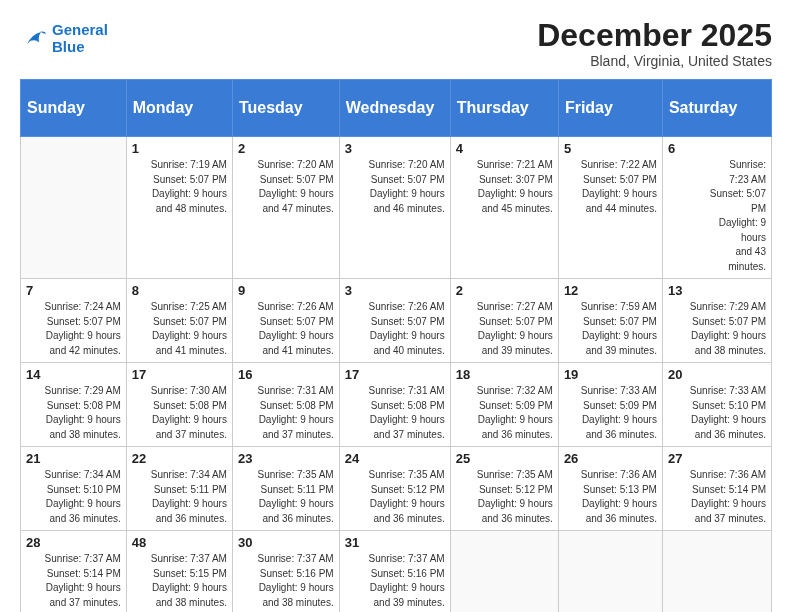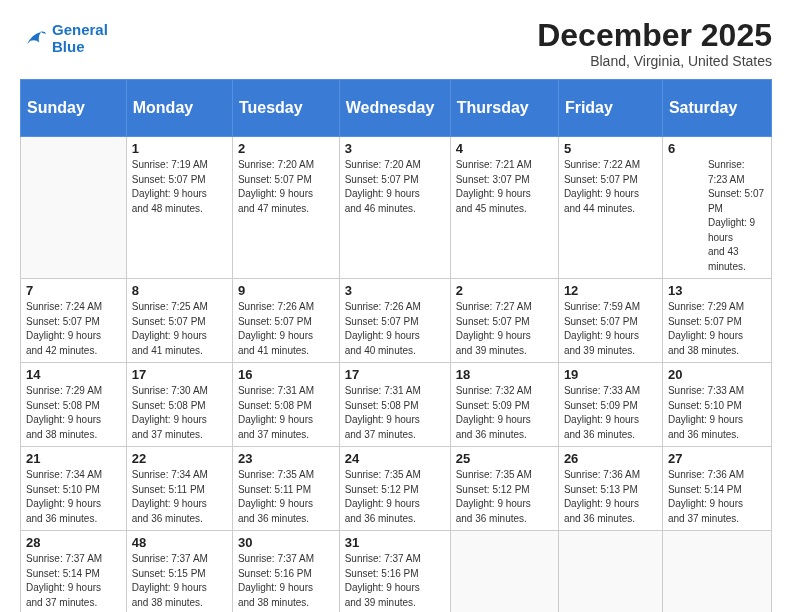--- a/index.html
+++ b/index.html
@@ -85,20 +85,21 @@
       font-size: 13px;
       font-weight: bold;
       color: #222;
       display: block;
       margin-bottom: 2px;
     }
     .day-info {
       font-size: 10px;
       color: #333;
       line-height: 1.45;
+      text-align: right;
     }
   </style>
 </head>
 <body>
 
 <div class="page">
   <div class="header">
     <div class="logo">
       <svg class="logo-bird" viewBox="0 0 32 32" xmlns="http://www.w3.org/2000/svg">
         <path d="M8 22 Q14 10 24 8 Q20 14 22 20 Q18 16 12 18 Z" fill="#1a73c8"></path>

